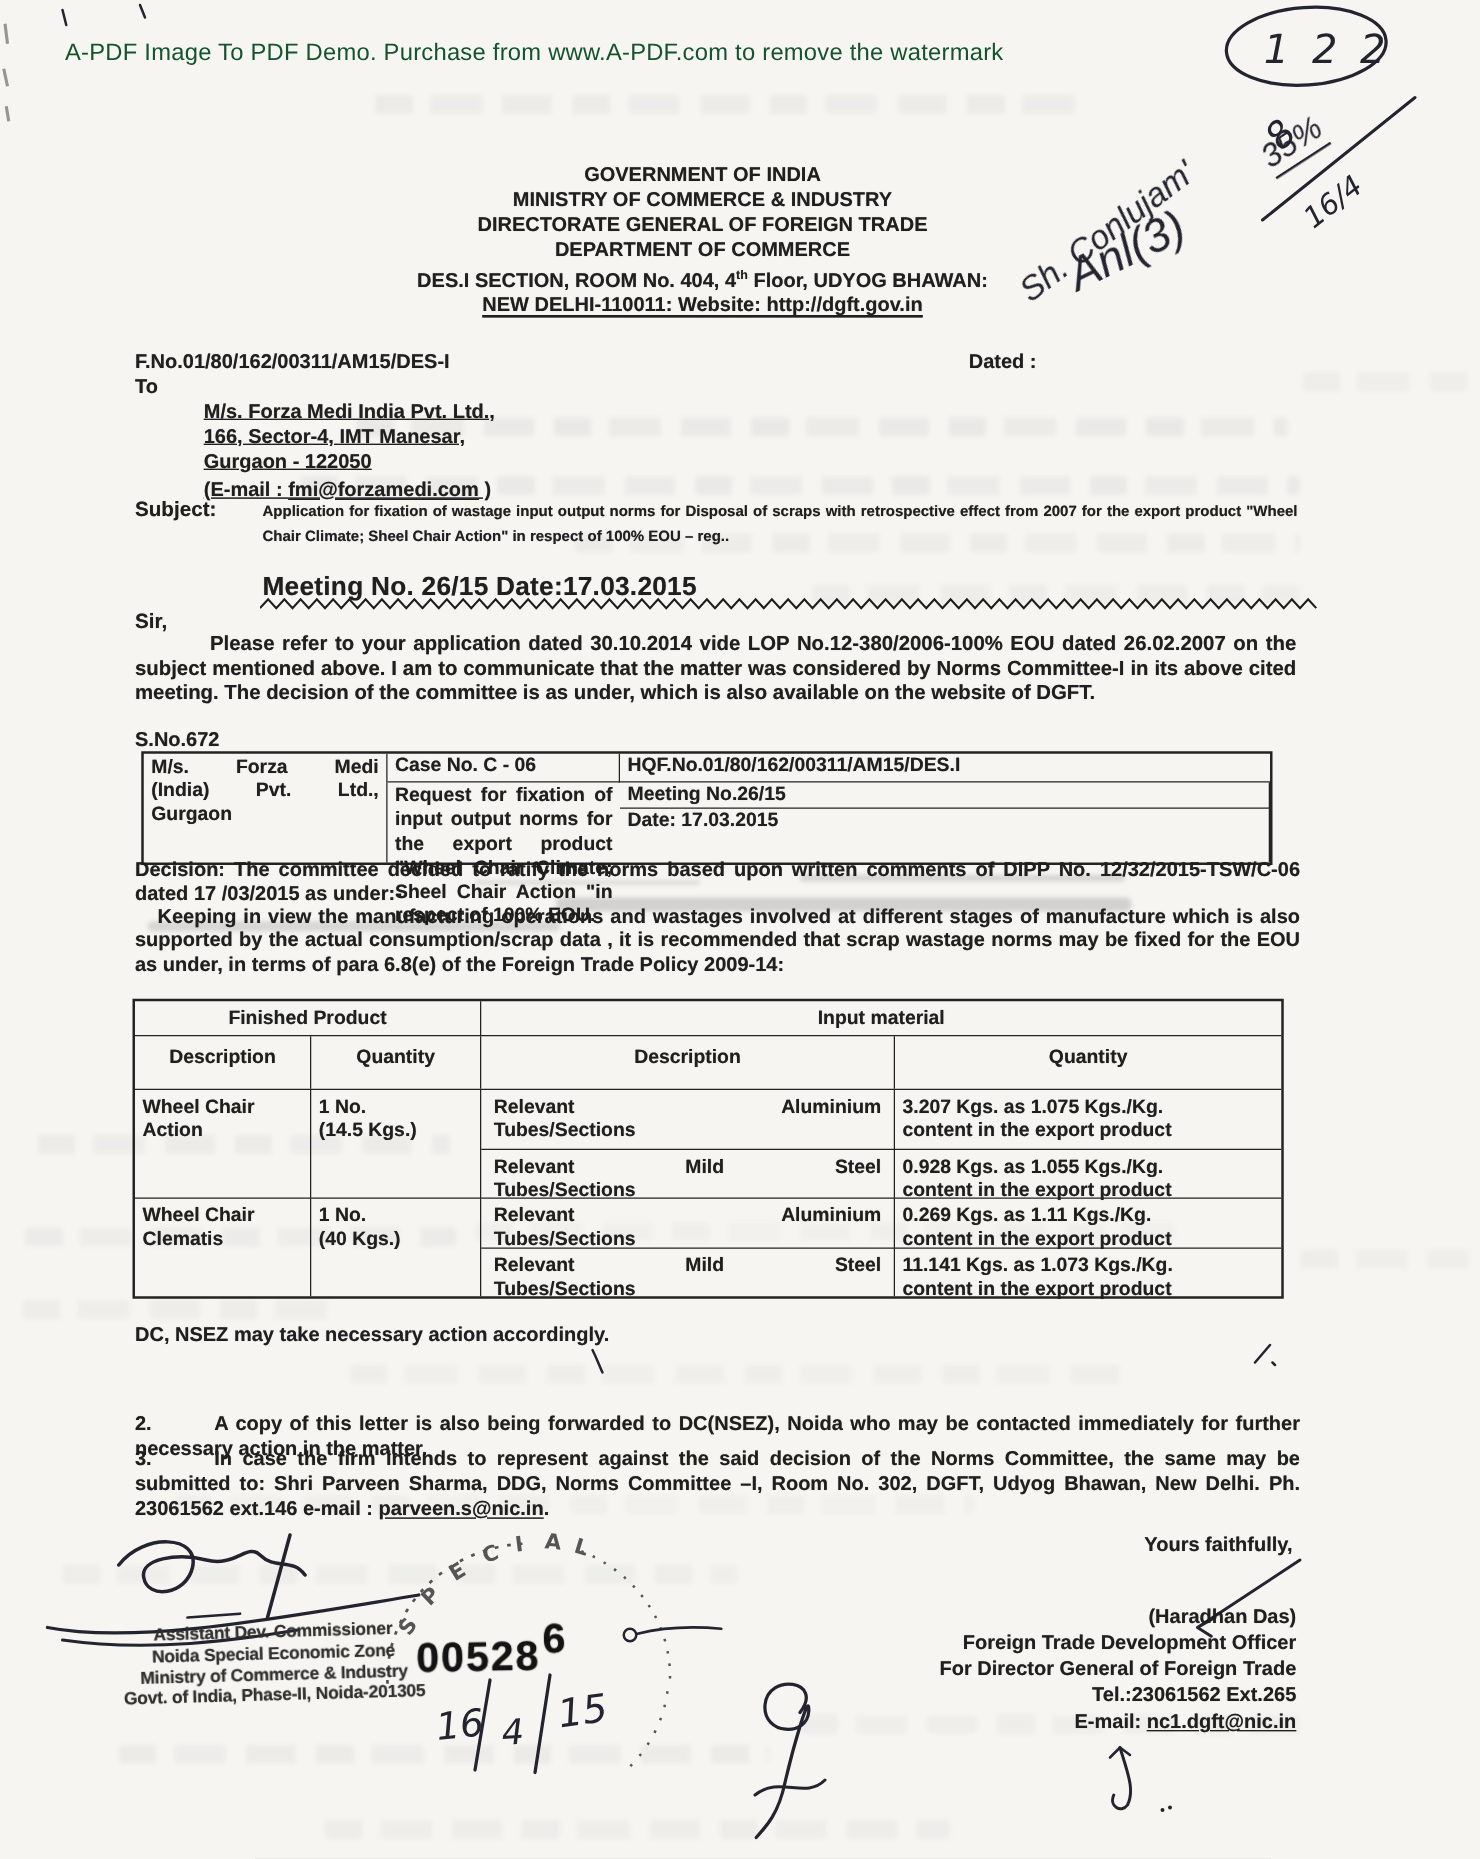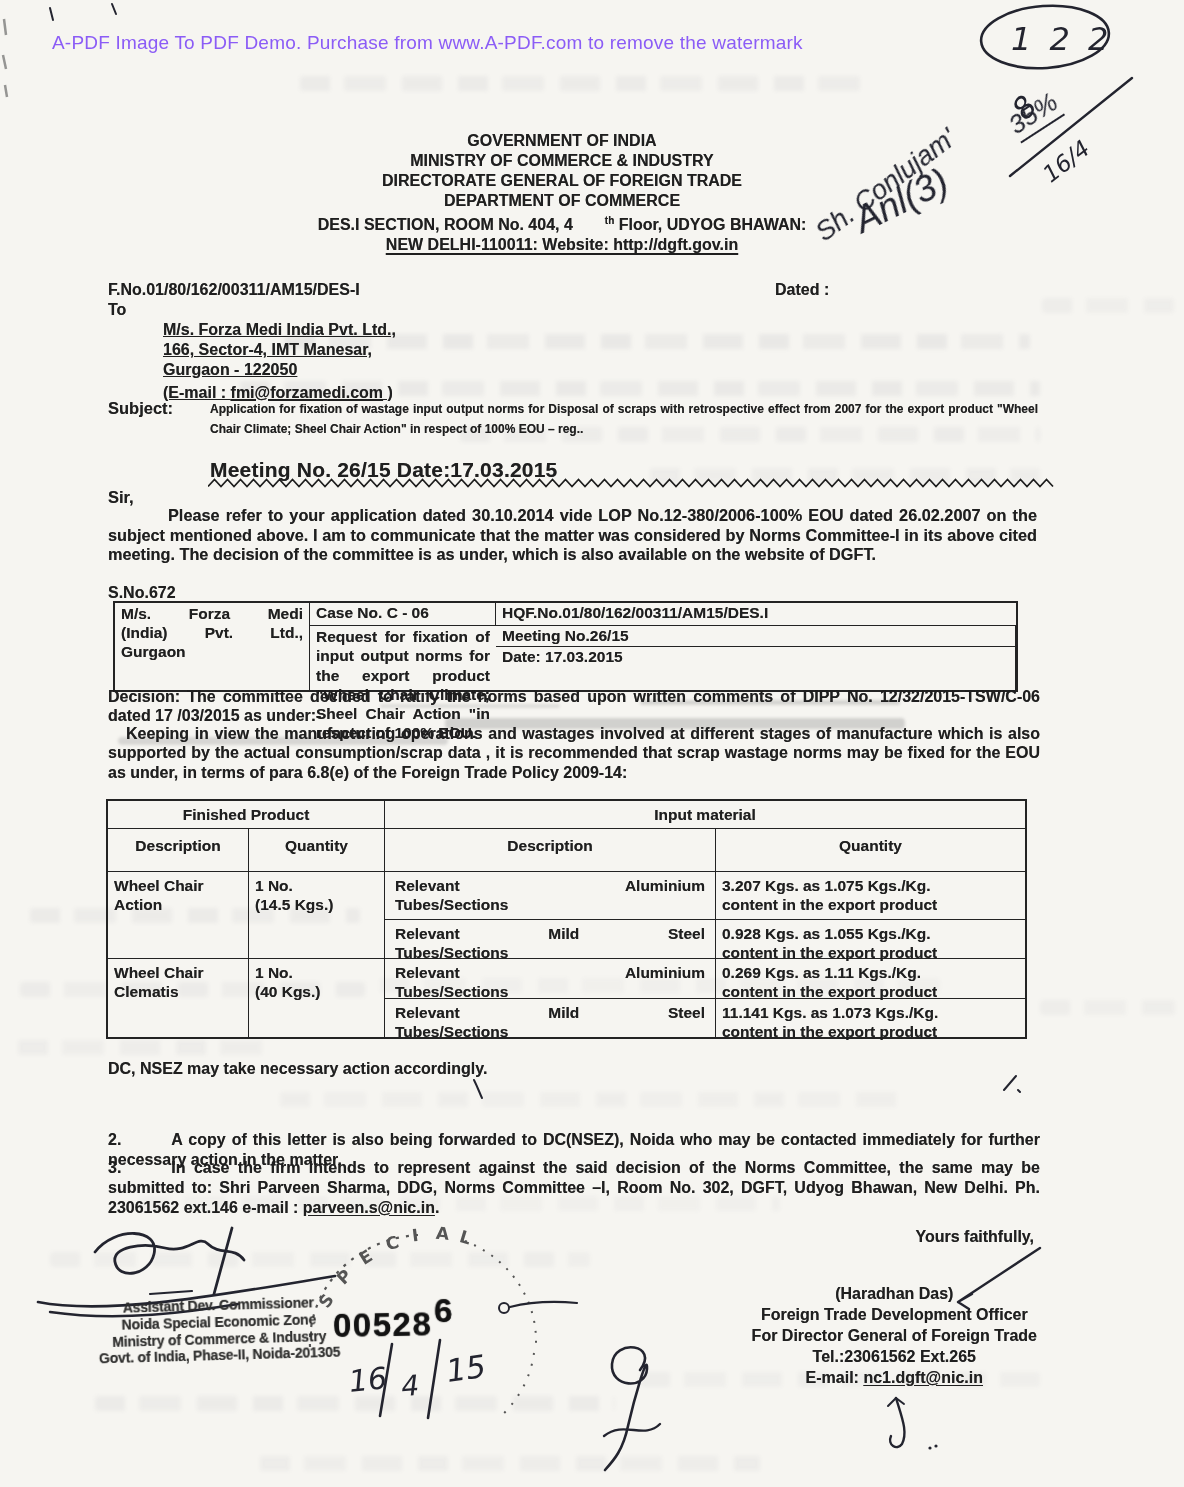--- a/index.html
+++ b/index.html
@@ -13,26 +13,26 @@
   
   .ghost{position:absolute;height:15px;filter:blur(2.2px);border-radius:3px;
     background:repeating-linear-gradient(90deg,
       rgba(104,104,120,.55) 0 30px, rgba(104,104,120,0) 30px 44px,
       rgba(104,104,120,.45) 44px 86px, rgba(104,104,120,0) 86px 102px,
       rgba(104,104,120,.5) 102px 142px, rgba(104,104,120,0) 142px 158px);}
 
   
   .smudge{position:absolute;background:rgba(110,110,112,.45);filter:blur(1.6px);border-radius:4px;}
 
-  .watermark{left:52px;top:32px;font-size:19px;color:#8b5cf6;letter-spacing:.2px;
+  .watermark{left:52px;top:32px;font-size:19px;color:#14532d;letter-spacing:.2px;
              filter:blur(.3px);white-space:nowrap;}
 
   .hdr{left:182px;top:131px;width:760px;text-align:center;font-size:16px;line-height:20px;}
   .hdr .u{text-decoration:underline;text-underline-offset:3px;text-decoration-thickness:1.5px;}
-  .sup{font-size:10px;vertical-align:super;padding-left:32px;}
+  .sup{font-size:10px;vertical-align:super;}
 
   .fno{left:108px;top:281px;font-size:16px;}
   .dated{left:775px;top:281px;font-size:16px;}
   .tolabel{left:108px;top:301px;font-size:16px;}
   .addr{left:163px;top:320px;font-size:16px;line-height:20px;text-decoration:underline;}
   .addr .u{text-decoration:underline;text-underline-offset:2px;}
 
   .subj-label{left:108px;top:399px;font-size:16.5px;}
   .subj-text{left:210px;top:399px;width:828px;font-size:12px;line-height:20px;}
   .meeting{left:210px;top:458px;font-size:21px;letter-spacing:.2px;}
@@ -68,21 +68,21 @@
   .qcell{padding-left:8px;}
 
   .dcline{left:108px;top:1060px;font-size:16px;}
   .p23{font-size:16px;line-height:19.8px;}
   .pnum{margin-right:50px;}
   .para2{left:108px;top:1097px;width:932px;margin-top:33px;}
   .para3{left:108px;top:1158px;width:932px;}
   .para3 .u,.off .u{text-decoration:underline;text-underline-offset:2px;}
   .closing{right:150px;top:1228px;font-size:16px;}
 
-  .off{right:147px;top:1283px;text-align:center;font-size:16px;line-height:21px;}
+  .off{right:147px;top:1283px;text-align:right;font-size:16px;line-height:21px;}
 
   .stamp-text{left:88px;top:1297px;width:262px;text-align:center;font-size:14px;line-height:16.8px;
      font-weight:700;color:#30302f;transform:rotate(-1.6deg);letter-spacing:-.2px;
      text-shadow:0 0 .6px rgba(40,40,40,.6);filter:blur(.25px);}
   .serial{left:333px;top:1306px;font-size:33px;font-weight:700;letter-spacing:1.5px;color:#131313;
      transform:rotate(-1deg);text-shadow:0 0 1px rgba(0,0,0,.8);filter:blur(.3px);white-space:nowrap;}
   .serial .lift{position:relative;top:-13px;left:2px;}
 
   .note{position:absolute;font-style:italic;font-weight:400;color:#23242f;filter:blur(.2px);}
   svg text{font-family:"DejaVu Sans",sans-serif;}

